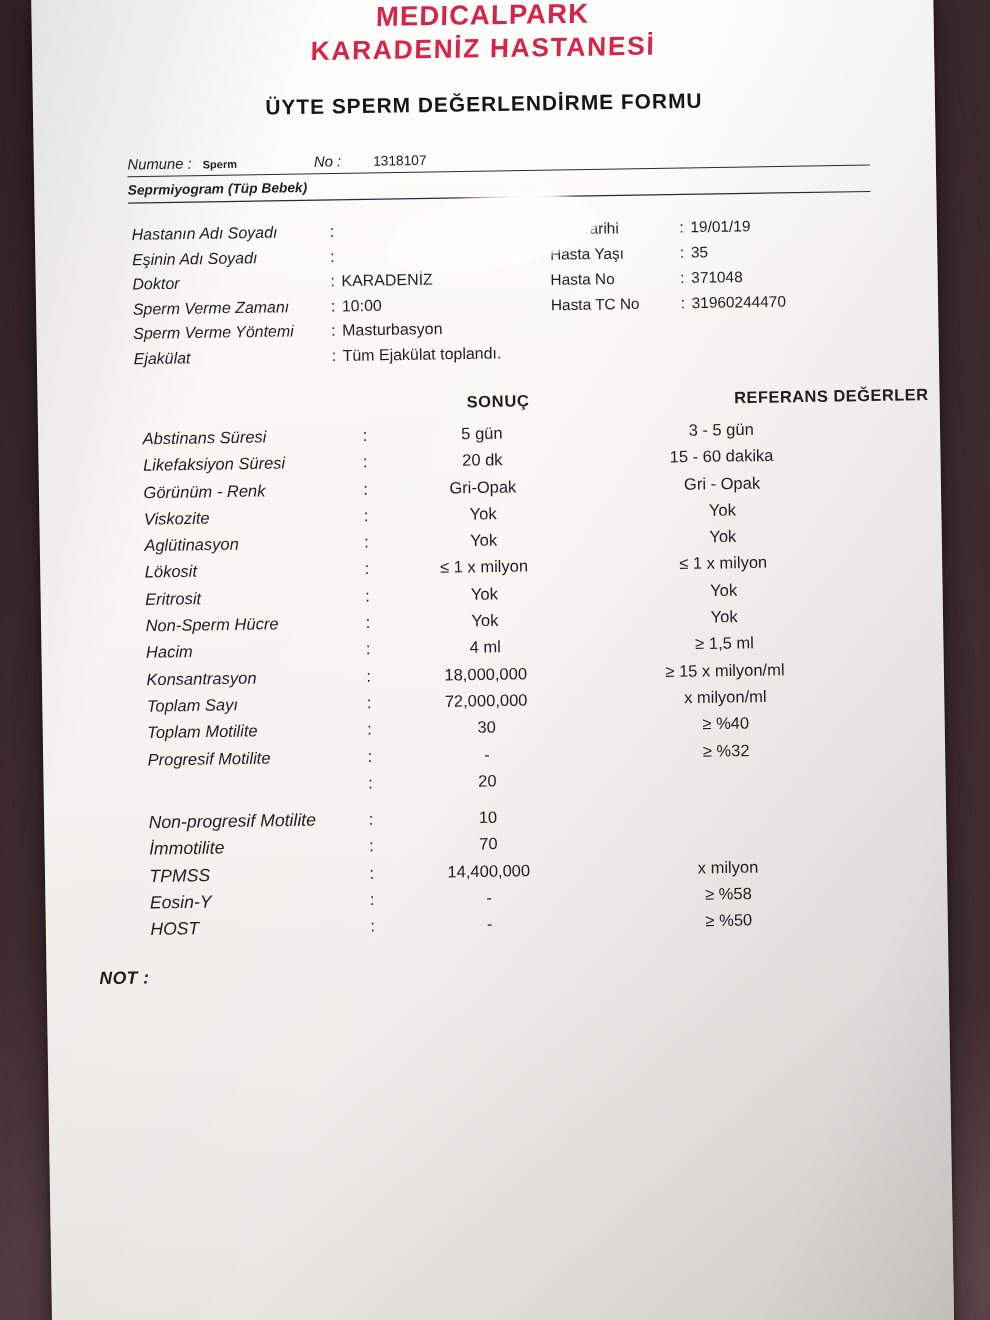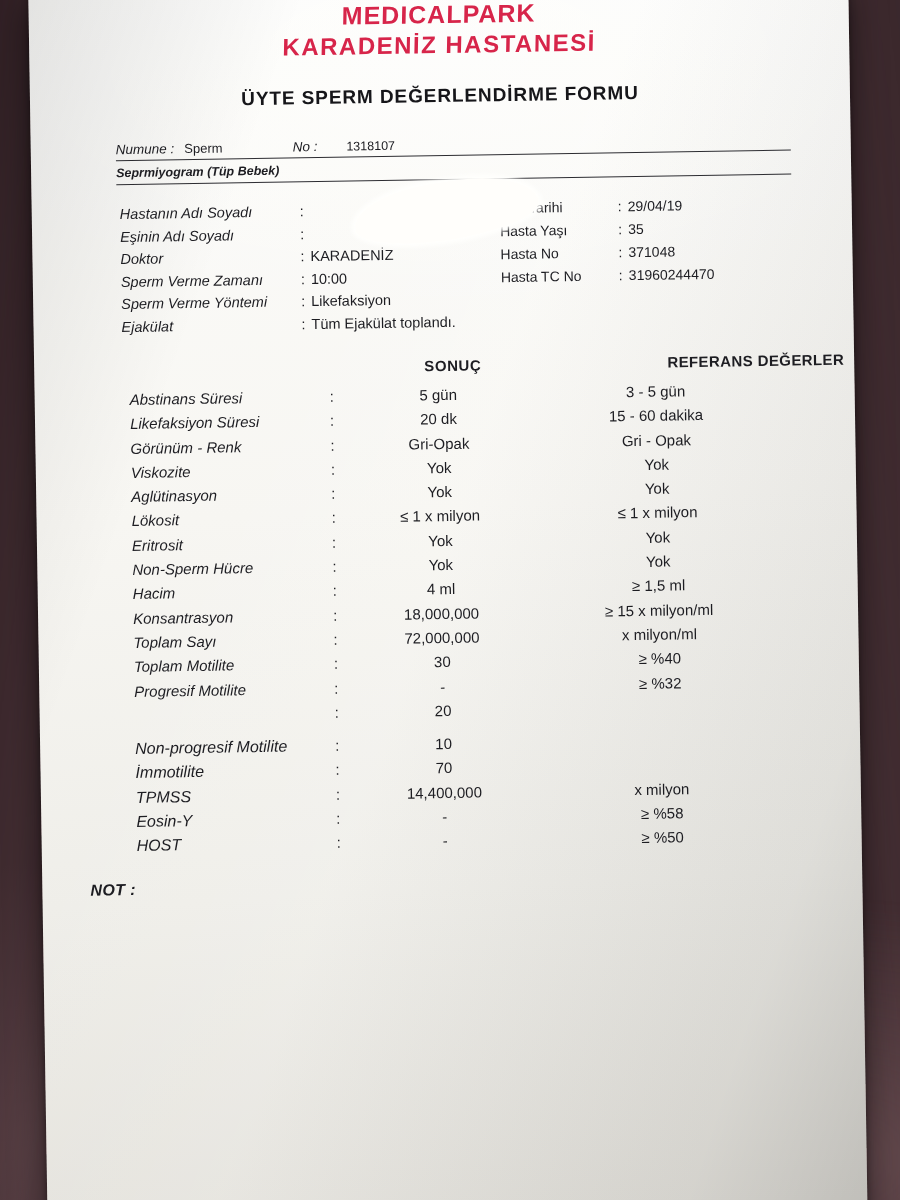--- a/index.html
+++ b/index.html
@@ -113,21 +113,21 @@
   .specimen {
     margin: 30px 60px 0 85px;
     border-bottom: 1.5px solid #2b2b30;
     padding-bottom: 3px;
     font-size: 13.5px;
     font-style: italic;
     display: flex;
     align-items: flex-end;
   }
   .specimen .lbl { font-style: italic; text-align: right; }
-  .specimen .val { font-weight: normal; font-style: normal; margin-left: 10px; font-size: 13px;}
+  .specimen .val { font-weight: bold; font-style: normal; margin-left: 10px; font-size: 10px;}
   .specimen .no-lbl { margin-left: 70px; }
   .specimen .no-val { margin-left: 29px; font-style: normal; font-size: 12.5px; }
   .specimen-sub {
     margin: 5px 60px 0 85px;
     border-bottom: 1.5px solid #2b2b30;
     padding-bottom: 4px;
     font-size: 12.5px;
     font-style: italic;
     font-weight: bold;
   }
@@ -252,34 +252,34 @@
             <span class="v">KARADENİZ</span>
           </div>
           <div class="row">
             <span class="k">Sperm Verme Zamanı</span>
             <span class="sep">:</span>
             <span class="v">10:00</span>
           </div>
           <div class="row">
             <span class="k">Sperm Verme Yöntemi</span>
             <span class="sep">:</span>
-            <span class="v">Likefaksiyon</span>
+            <span class="v">Masturbasyon</span>
           </div>
           <div class="row">
             <span class="k">Ejakülat</span>
             <span class="sep">:</span>
             <span class="v">Tüm Ejakülat toplandı.</span>
           </div>
         </div>
 
         <div class="info-right">
           <div class="row">
             <span class="k">Test Tarihi</span>
             <span class="sep">:</span>
-            <span class="v">29/04/19</span>
+            <span class="v">19/01/19</span>
           </div>
           <div class="row">
             <span class="k">Hasta Yaşı</span>
             <span class="sep">:</span>
             <span class="v">35</span>
           </div>
           <div class="row">
             <span class="k">Hasta No</span>
             <span class="sep">:</span>
             <span class="v">371048</span>

